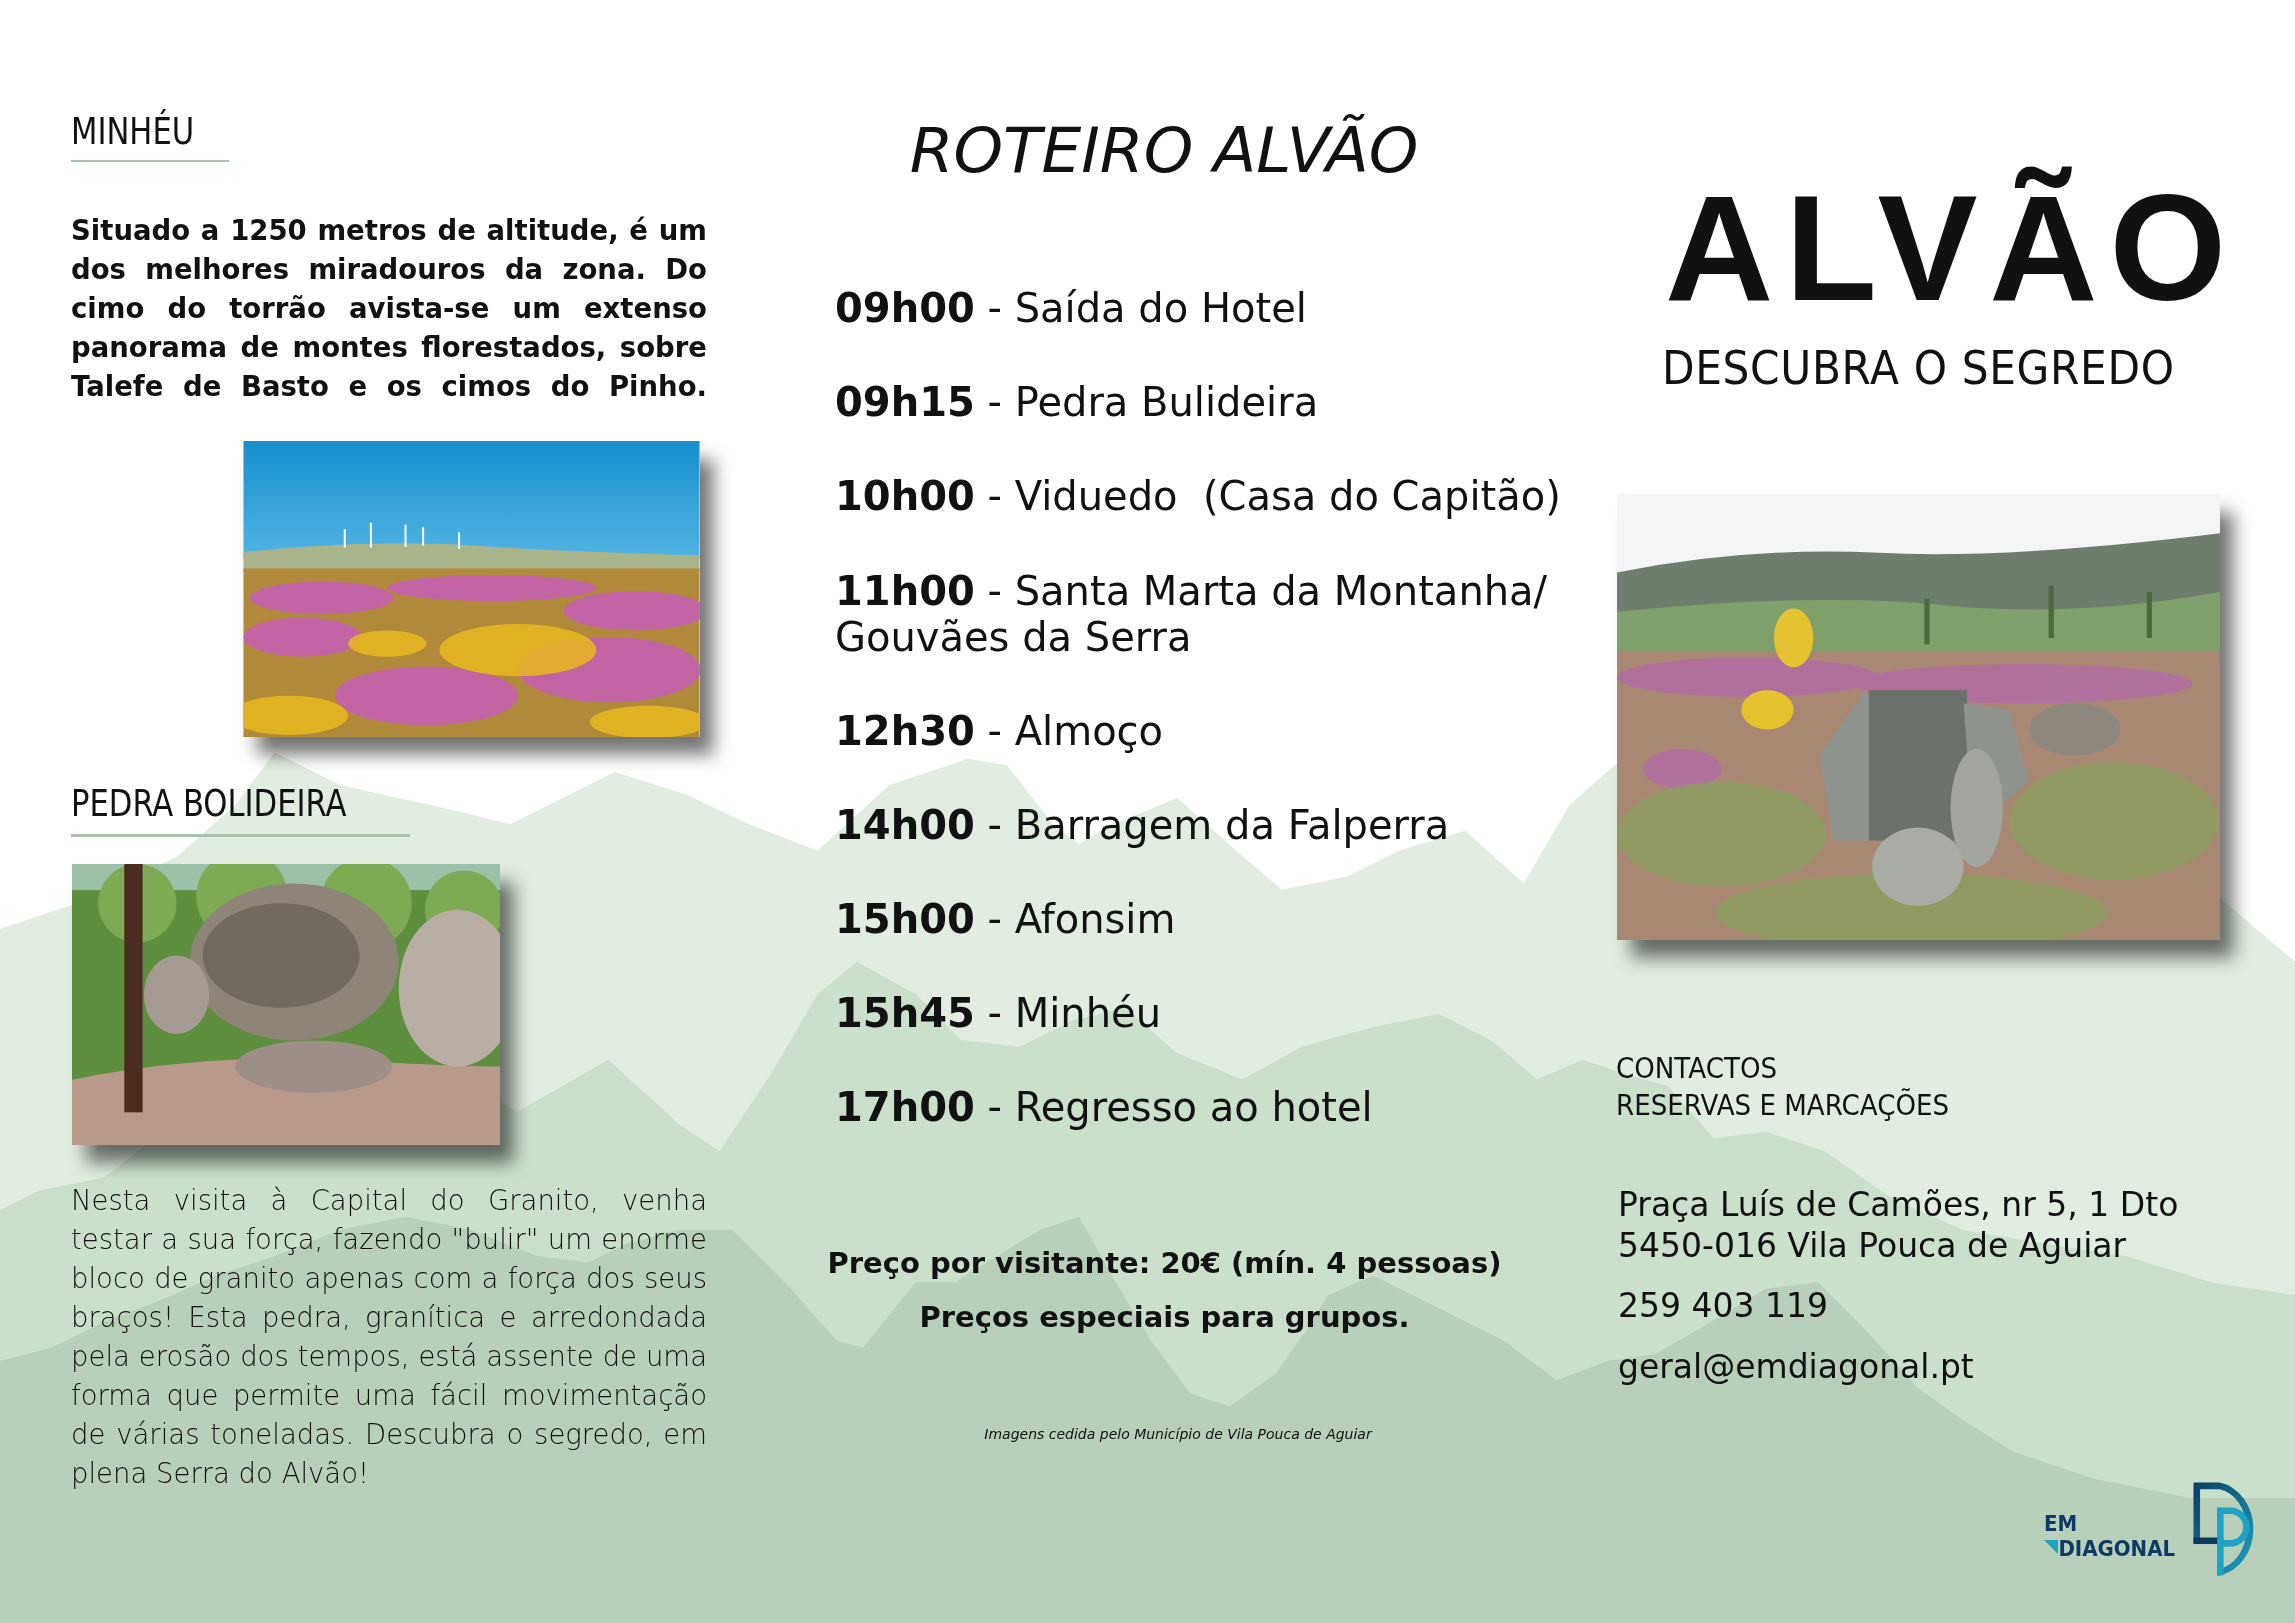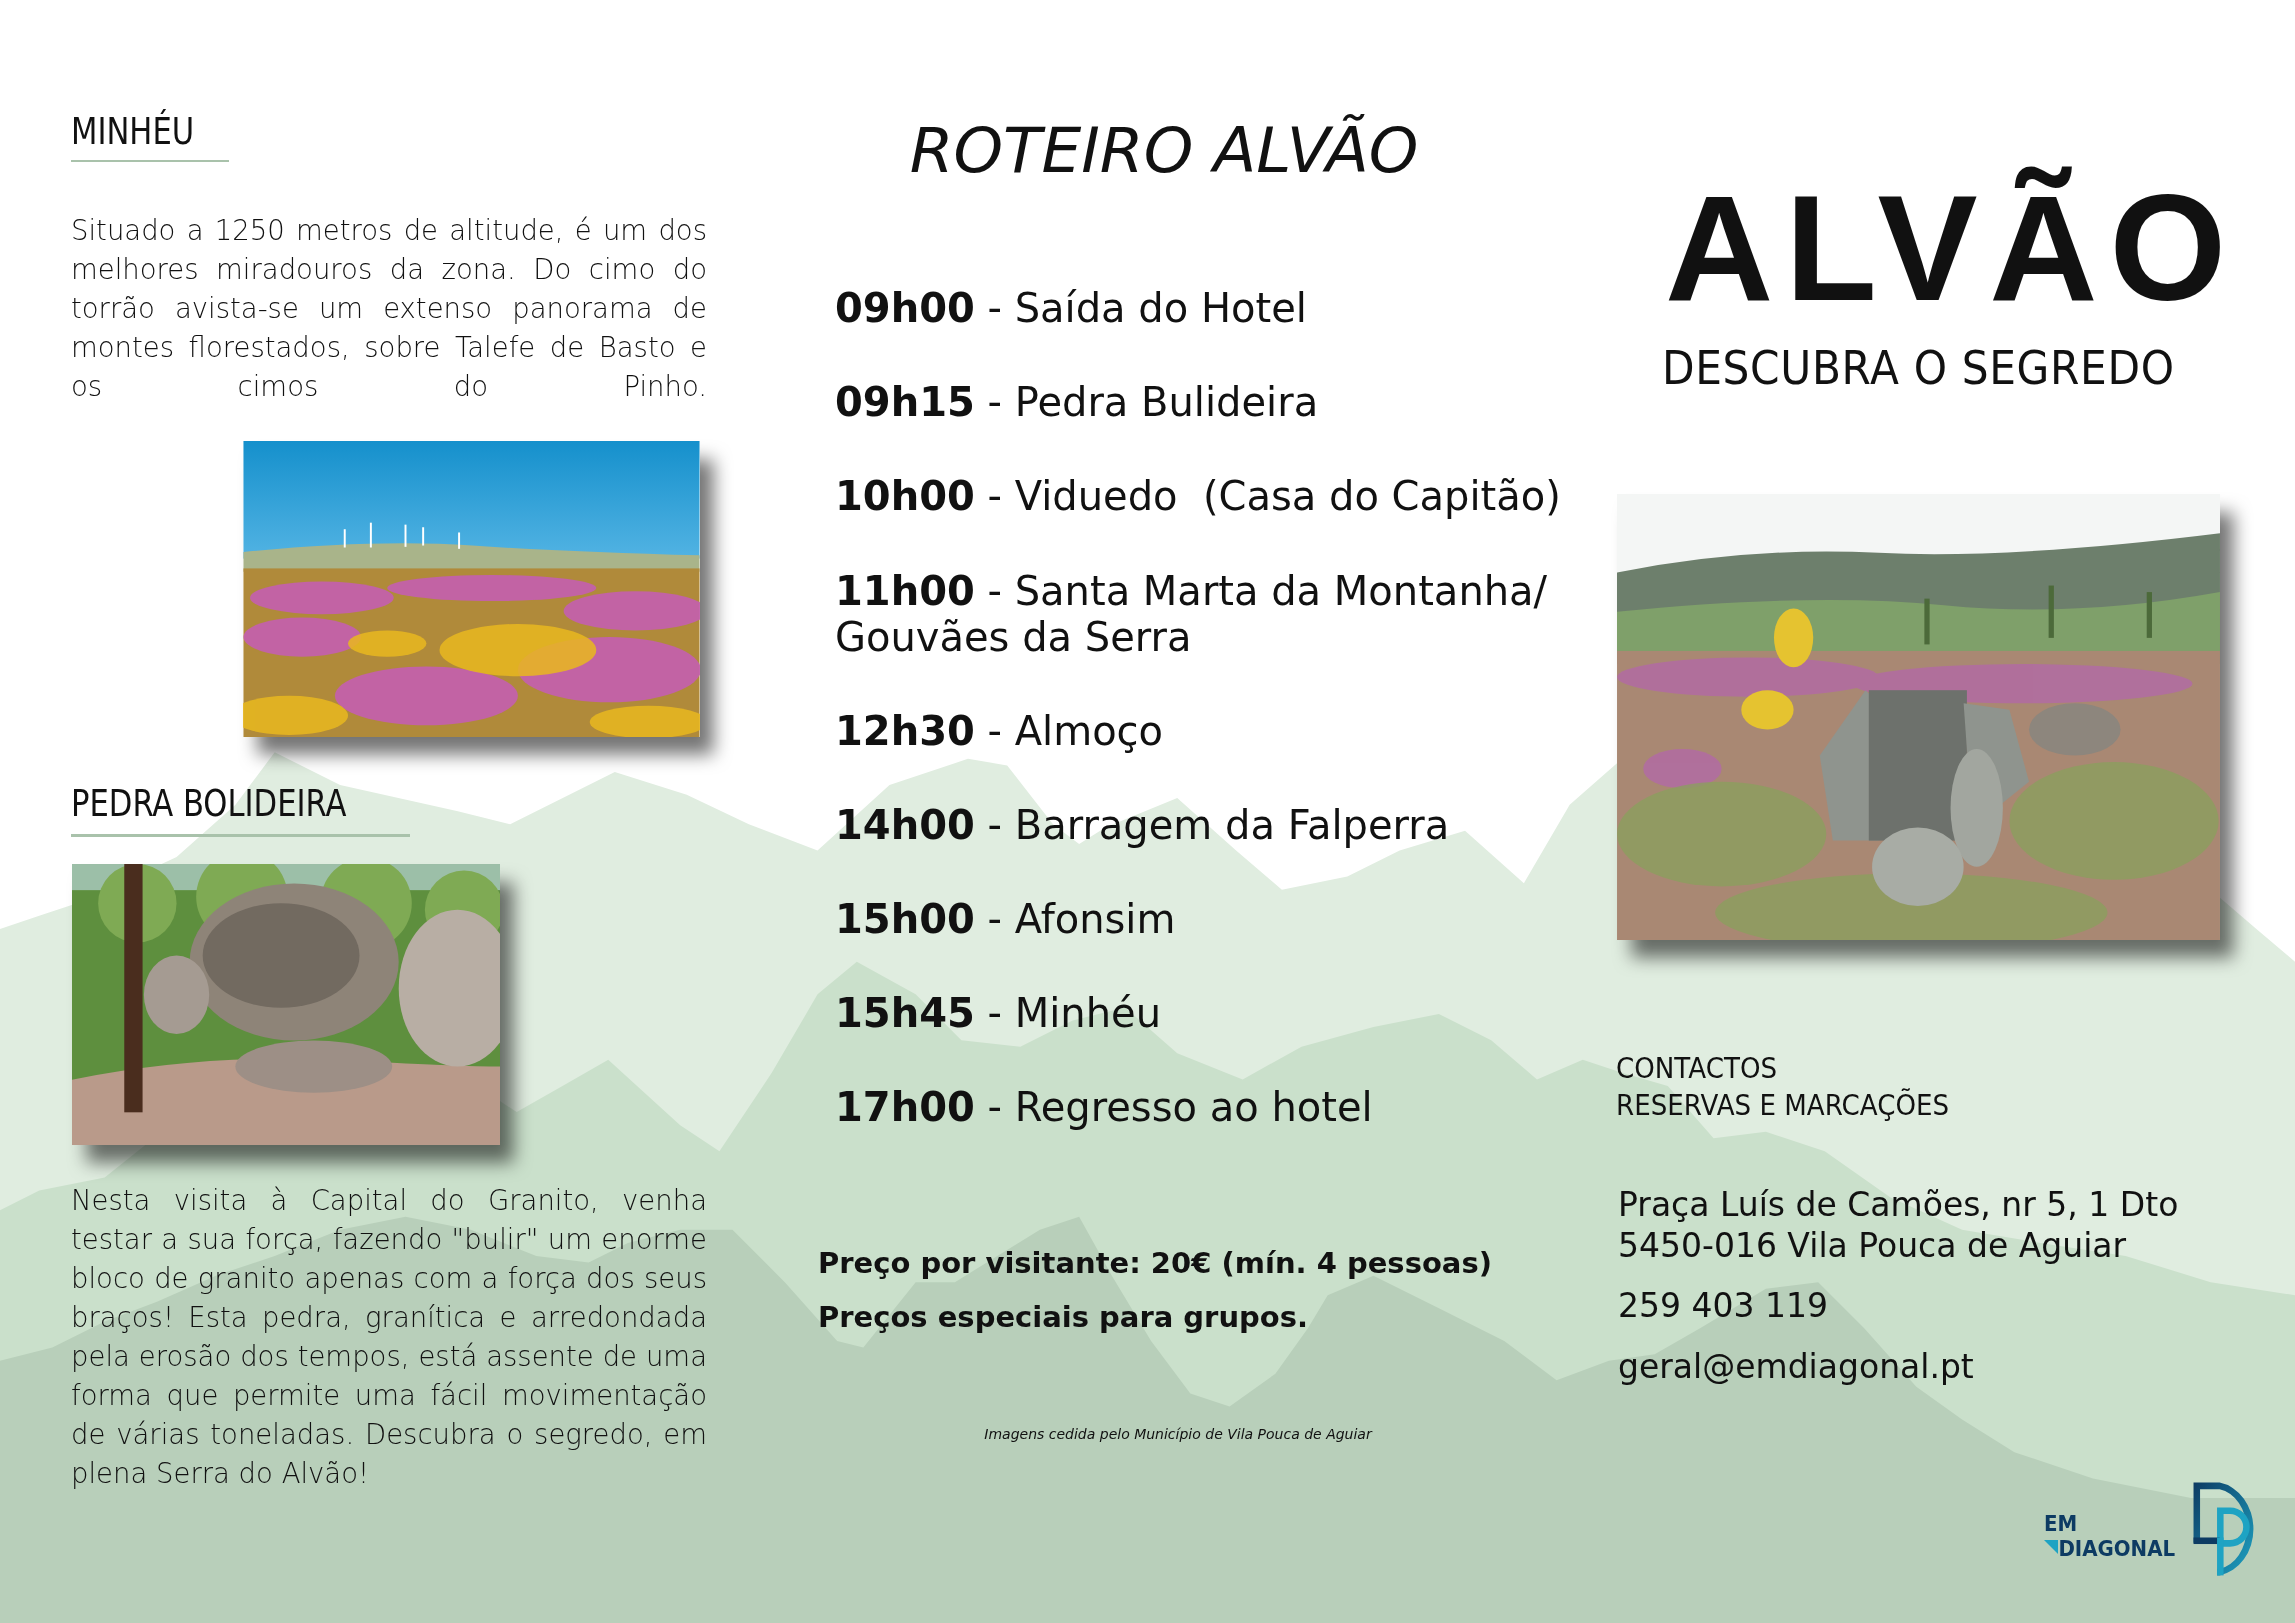--- a/index.html
+++ b/index.html
@@ -13,21 +13,21 @@
   .title-rule { height:2.6px; background:#a9c2ab; }
   .para { font-size:27.5px; line-height:39px; text-align:justify; text-align-last:justify; color:#111; font-weight:300; }
   .para.last-left { text-align-last:left; }
 
   .photo { position:absolute; z-index:2; box-shadow:14.4px 18.3px 17px rgba(0,0,0,0.55); overflow:hidden; }
 
   
   .roteiro-title { font-style:italic; font-size:63px; text-align:center; color:#111; }
   .sched-item { font-size:40px; line-height:46px; color:#111; }
   .sched-item .t { font-weight:bold; }
-  .price { font-size:29px; font-weight:bold; text-align:left; color:#111; }
+  .price { font-size:29px; font-weight:bold; text-align:center; color:#111; }
   .credit { font-size:14px; font-style:italic; text-align:center; color:#111; }
 
   
   .brand { font-family:Liberation Sans, sans-serif; font-size:150px; letter-spacing:11.8px; font-weight:bold; color:#111; line-height:1; }
   .tagline { font-size:46px; color:#111; letter-spacing:0.7px; transform:scaleX(0.92); transform-origin:left; white-space:nowrap; }
   .contact-head { font-size:27.5px; line-height:37px; color:#111; transform:scaleX(0.95); transform-origin:left; white-space:nowrap; }
   .contact-line { font-size:33px; line-height:41px; color:#111; white-space:nowrap; }
 
   .logo-text { font-family:"DejaVu Sans Condensed","DejaVu Sans", sans-serif; font-weight:bold; color:#0d3b63; font-size:22px; line-height:25px; }
 </style>
@@ -38,21 +38,21 @@
   <polygon fill="#e0ede0" points="0,1420 60,1400 120,1380 270,1310 360,1230 420,1150 520,1200 700,1240 780,1260 940,1180 1050,1215 1145,1260 1250,1300 1360,1200 1480,1160 1540,1170 1610,1260 1650,1290 1690,1265 1800,1220 1890,1300 1960,1360 2060,1340 2140,1300 2240,1270 2330,1350 2400,1230 2480,1160 2600,1130 2700,1150 2770,1260 2860,1320 2950,1330 3040,1280 3150,1240 3280,1340 3380,1360 3450,1420 3509,1470 3509,2481 0,2481"></polygon>
   <polygon fill="#cae0cb" points="0,1850 60,1820 160,1800 260,1720 360,1690 470,1700 560,1610 620,1580 700,1640 790,1700 860,1660 930,1620 1040,1720 1100,1760 1180,1640 1250,1520 1310,1470 1400,1520 1470,1590 1560,1600 1640,1560 1720,1540 1800,1610 1900,1650 1990,1600 2100,1570 2200,1550 2280,1590 2350,1650 2420,1620 2480,1640 2550,1660 2620,1740 2700,1730 2790,1760 2890,1830 3000,1880 3120,1900 3250,1920 3380,1960 3509,1980 3509,2481 0,2481"></polygon>
   <polygon fill="#b8cfba" points="0,2080 80,2060 160,2020 240,1990 330,1950 420,1920 520,1880 620,1860 720,1880 820,1920 900,1930 960,1900 1040,1880 1120,1880 1200,1960 1280,2050 1320,2060 1400,1960 1460,1960 1590,1880 1650,1860 1700,1950 1760,2050 1820,2130 1880,2150 1950,2100 2000,2030 2030,1980 2100,1950 2200,2000 2300,2050 2380,2110 2460,2080 2530,2070 2600,2030 2700,1970 2780,1960 2850,2030 2930,2120 3000,2170 3080,2220 3200,2260 3350,2290 3509,2290 3509,2481 0,2481"></polygon>
 </svg>
 
 <section>
   <div class="abs" style="left:71px; top:110px;">
     <h2 class="section-title">MINHÉU</h2>
     <div class="title-rule" style="width:158px; margin-top:6.5px;"></div>
   </div>
-  <p class="abs para" style="left:71px; top:211px; width:636px; margin:0;">Situado a 1250 metros de altitude, é um dos melhores miradouros da zona. Do cimo do torrão avista-se um extenso panorama de montes florestados, sobre Talefe de Basto e os cimos do Pinho.</p>
+  <p class="abs para" style="left:71px; top:211px; width:636px; margin:0;font-weight:bold;">Situado a 1250 metros de altitude, é um dos melhores miradouros da zona. Do cimo do torrão avista-se um extenso panorama de montes florestados, sobre Talefe de Basto e os cimos do Pinho.</p>
 
   <div class="photo" style="left:243px; top:441px; width:457px; height:296px;">
     <svg width="457" height="296" viewBox="0 0 698 453">
       <defs>
         <linearGradient id="sky1" x1="0" y1="0" x2="0" y2="1">
             <stop offset="0" stop-color="#1590cc"></stop>
             <stop offset="1" stop-color="#52b3e3"></stop>
           </linearGradient>
       </defs>
       <rect width="698" height="180" fill="url(#sky1)"></rect>

